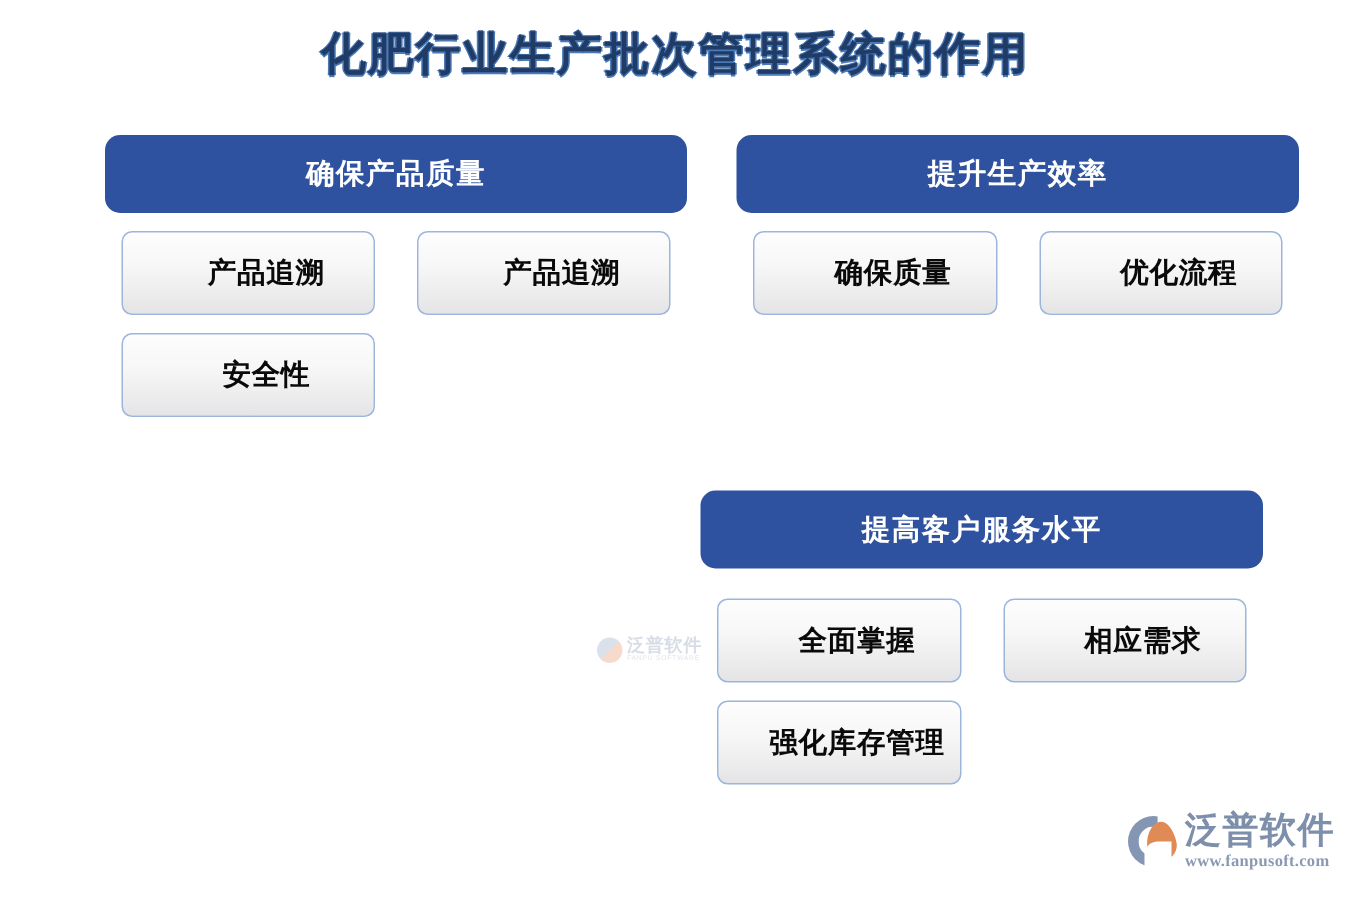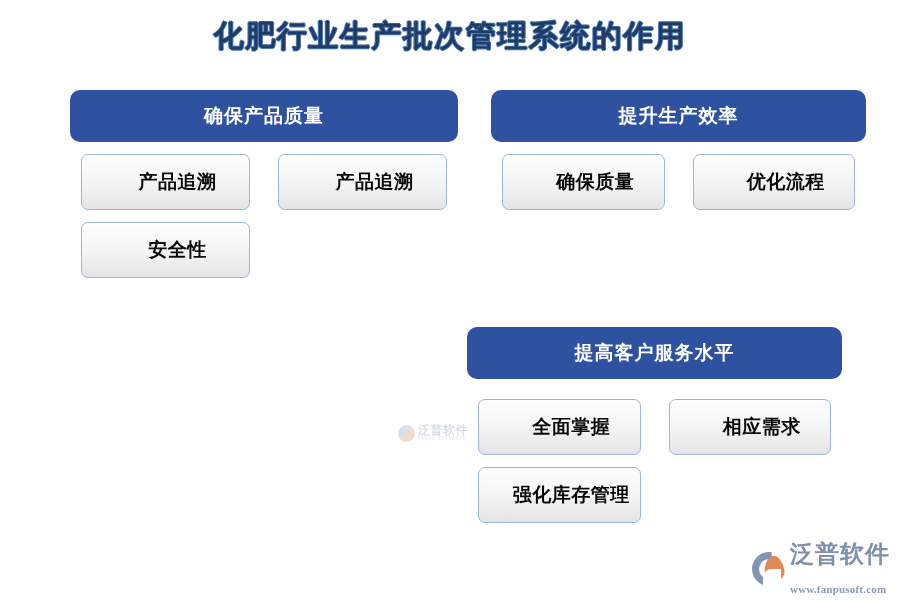--- a/index.html
+++ b/index.html
@@ -192,21 +192,21 @@
     font-size: 24px;
     font-weight: bold;
     color: #7d8fab;
     letter-spacing: 1px;
   }
   .brand-url {
     font-size: 11px;
     font-weight: bold;
     color: #8b9ab2;
     letter-spacing: 0.2px;
-    margin-top: 18px;
+    margin-top: 3px;
     font-family: "Liberation Serif", "DejaVu Serif", serif;
   }
 </style>
 </head>
 <body>
 
 <div id="infographic">
 
   <div class="page-title">化肥行业生产批次管理系统的作用</div>
 

